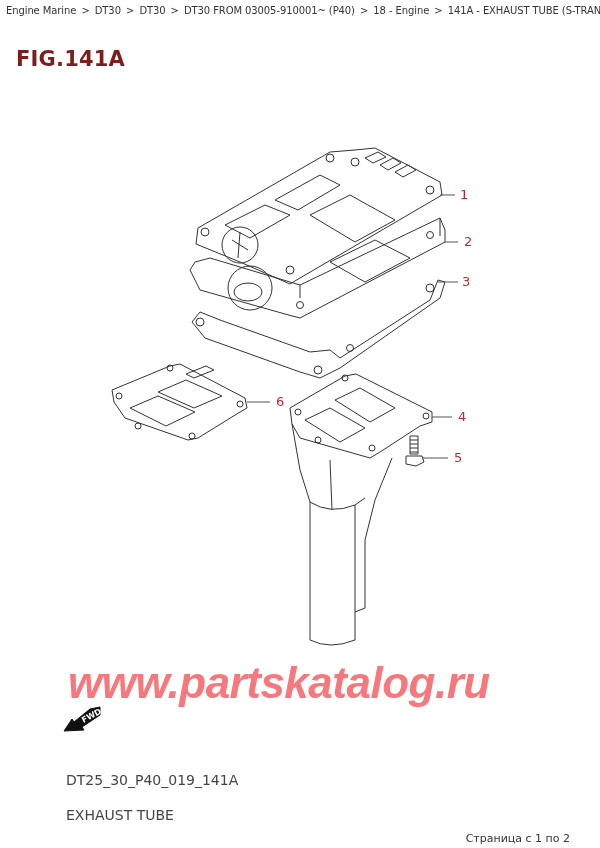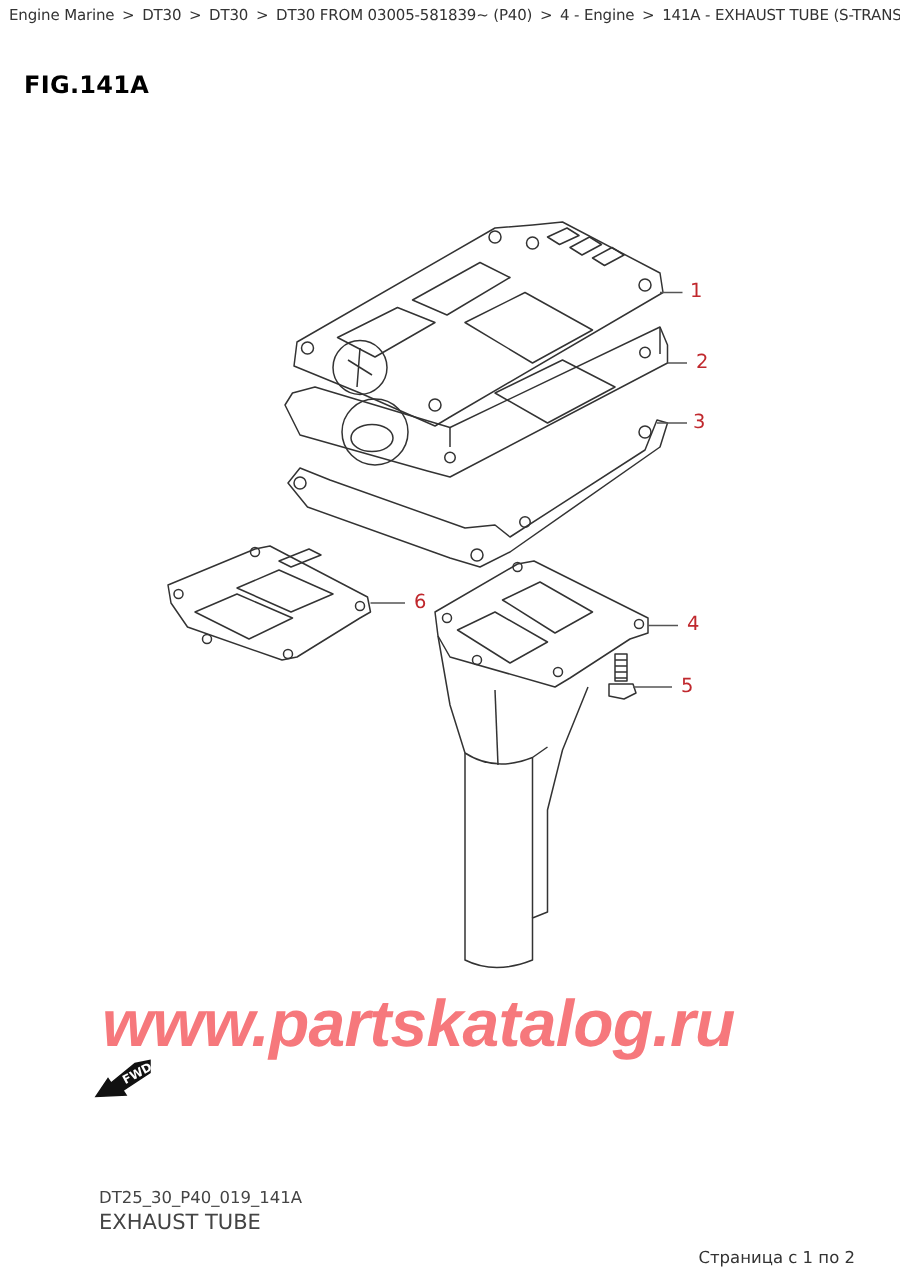--- a/index.html
+++ b/index.html
@@ -1,40 +1,40 @@
 <!DOCTYPE html>
 <html><head>
 <meta charset="utf-8">
 <style>
   html,body{margin:0;padding:0;background:#fff;}
   body{width:600px;height:848px;position:relative;overflow:hidden;font-family:"DejaVu Sans",sans-serif;color:#222;}
   .breadcrumb{position:absolute;left:6px;top:5px;font-size:10px;color:#333;white-space:nowrap;letter-spacing:-0.1px;}
   .breadcrumb span.sep{margin:0 2px;}
-  .fig-title{position:absolute;left:16px;top:47px;font-size:16px;font-weight:bold;color:#000000;letter-spacing:0.2px;}
+  .fig-title{position:absolute;left:16px;top:47px;font-size:21px;font-weight:bold;color:#7f1d1d;letter-spacing:0.2px;}
   svg.diagram{position:absolute;left:0;top:0;}
   .callout{position:absolute;font-size:13px;color:#c0282d;font-family:"DejaVu Sans",sans-serif;}
   .watermark{position:absolute;left:68px;top:658px;font-size:44px;font-weight:bold;font-style:italic;color:#f6787c;letter-spacing:-0.5px;font-family:"Liberation Sans",sans-serif;}
   .fwd{position:absolute;left:62px;top:703px;}
-  .code{position:absolute;left:66px;top:792px;font-size:11px;color:#444;}
+  .code{position:absolute;left:66px;top:772px;font-size:14px;color:#444;}
   .caption{position:absolute;left:66px;top:807px;font-size:14px;color:#444;}
   .pager{position:absolute;right:30px;top:832px;font-size:11px;color:#333;}
 </style>
 </head>
 <body>
 
 <div class="breadcrumb">
   <span>Engine Marine</span>
   <span class="sep">&gt;</span>
   <span>DT30</span>
   <span class="sep">&gt;</span>
   <span>DT30</span>
   <span class="sep">&gt;</span>
-  <span>DT30 FROM 03005-581839~ (P40)</span>
+  <span>DT30 FROM 03005-910001~ (P40)</span>
   <span class="sep">&gt;</span>
-  <span>4 - Engine</span>
+  <span>18 - Engine</span>
   <span class="sep">&gt;</span>
   <span>141A - EXHAUST TUBE (S-TRANSOM)</span>
 </div>
 
 <div class="fig-title">FIG.141A</div>
 
 <svg class="diagram" width="600" height="848" viewBox="0 0 600 848" fill="none" stroke="#333" stroke-width="1" stroke-linejoin="round">
 
   <g>
     <path d="M198 228 L330 152 L355 150 L375 148 L440 182 L442 195 L300 278 L290 284 L240 262 L196 244 Z"></path>

